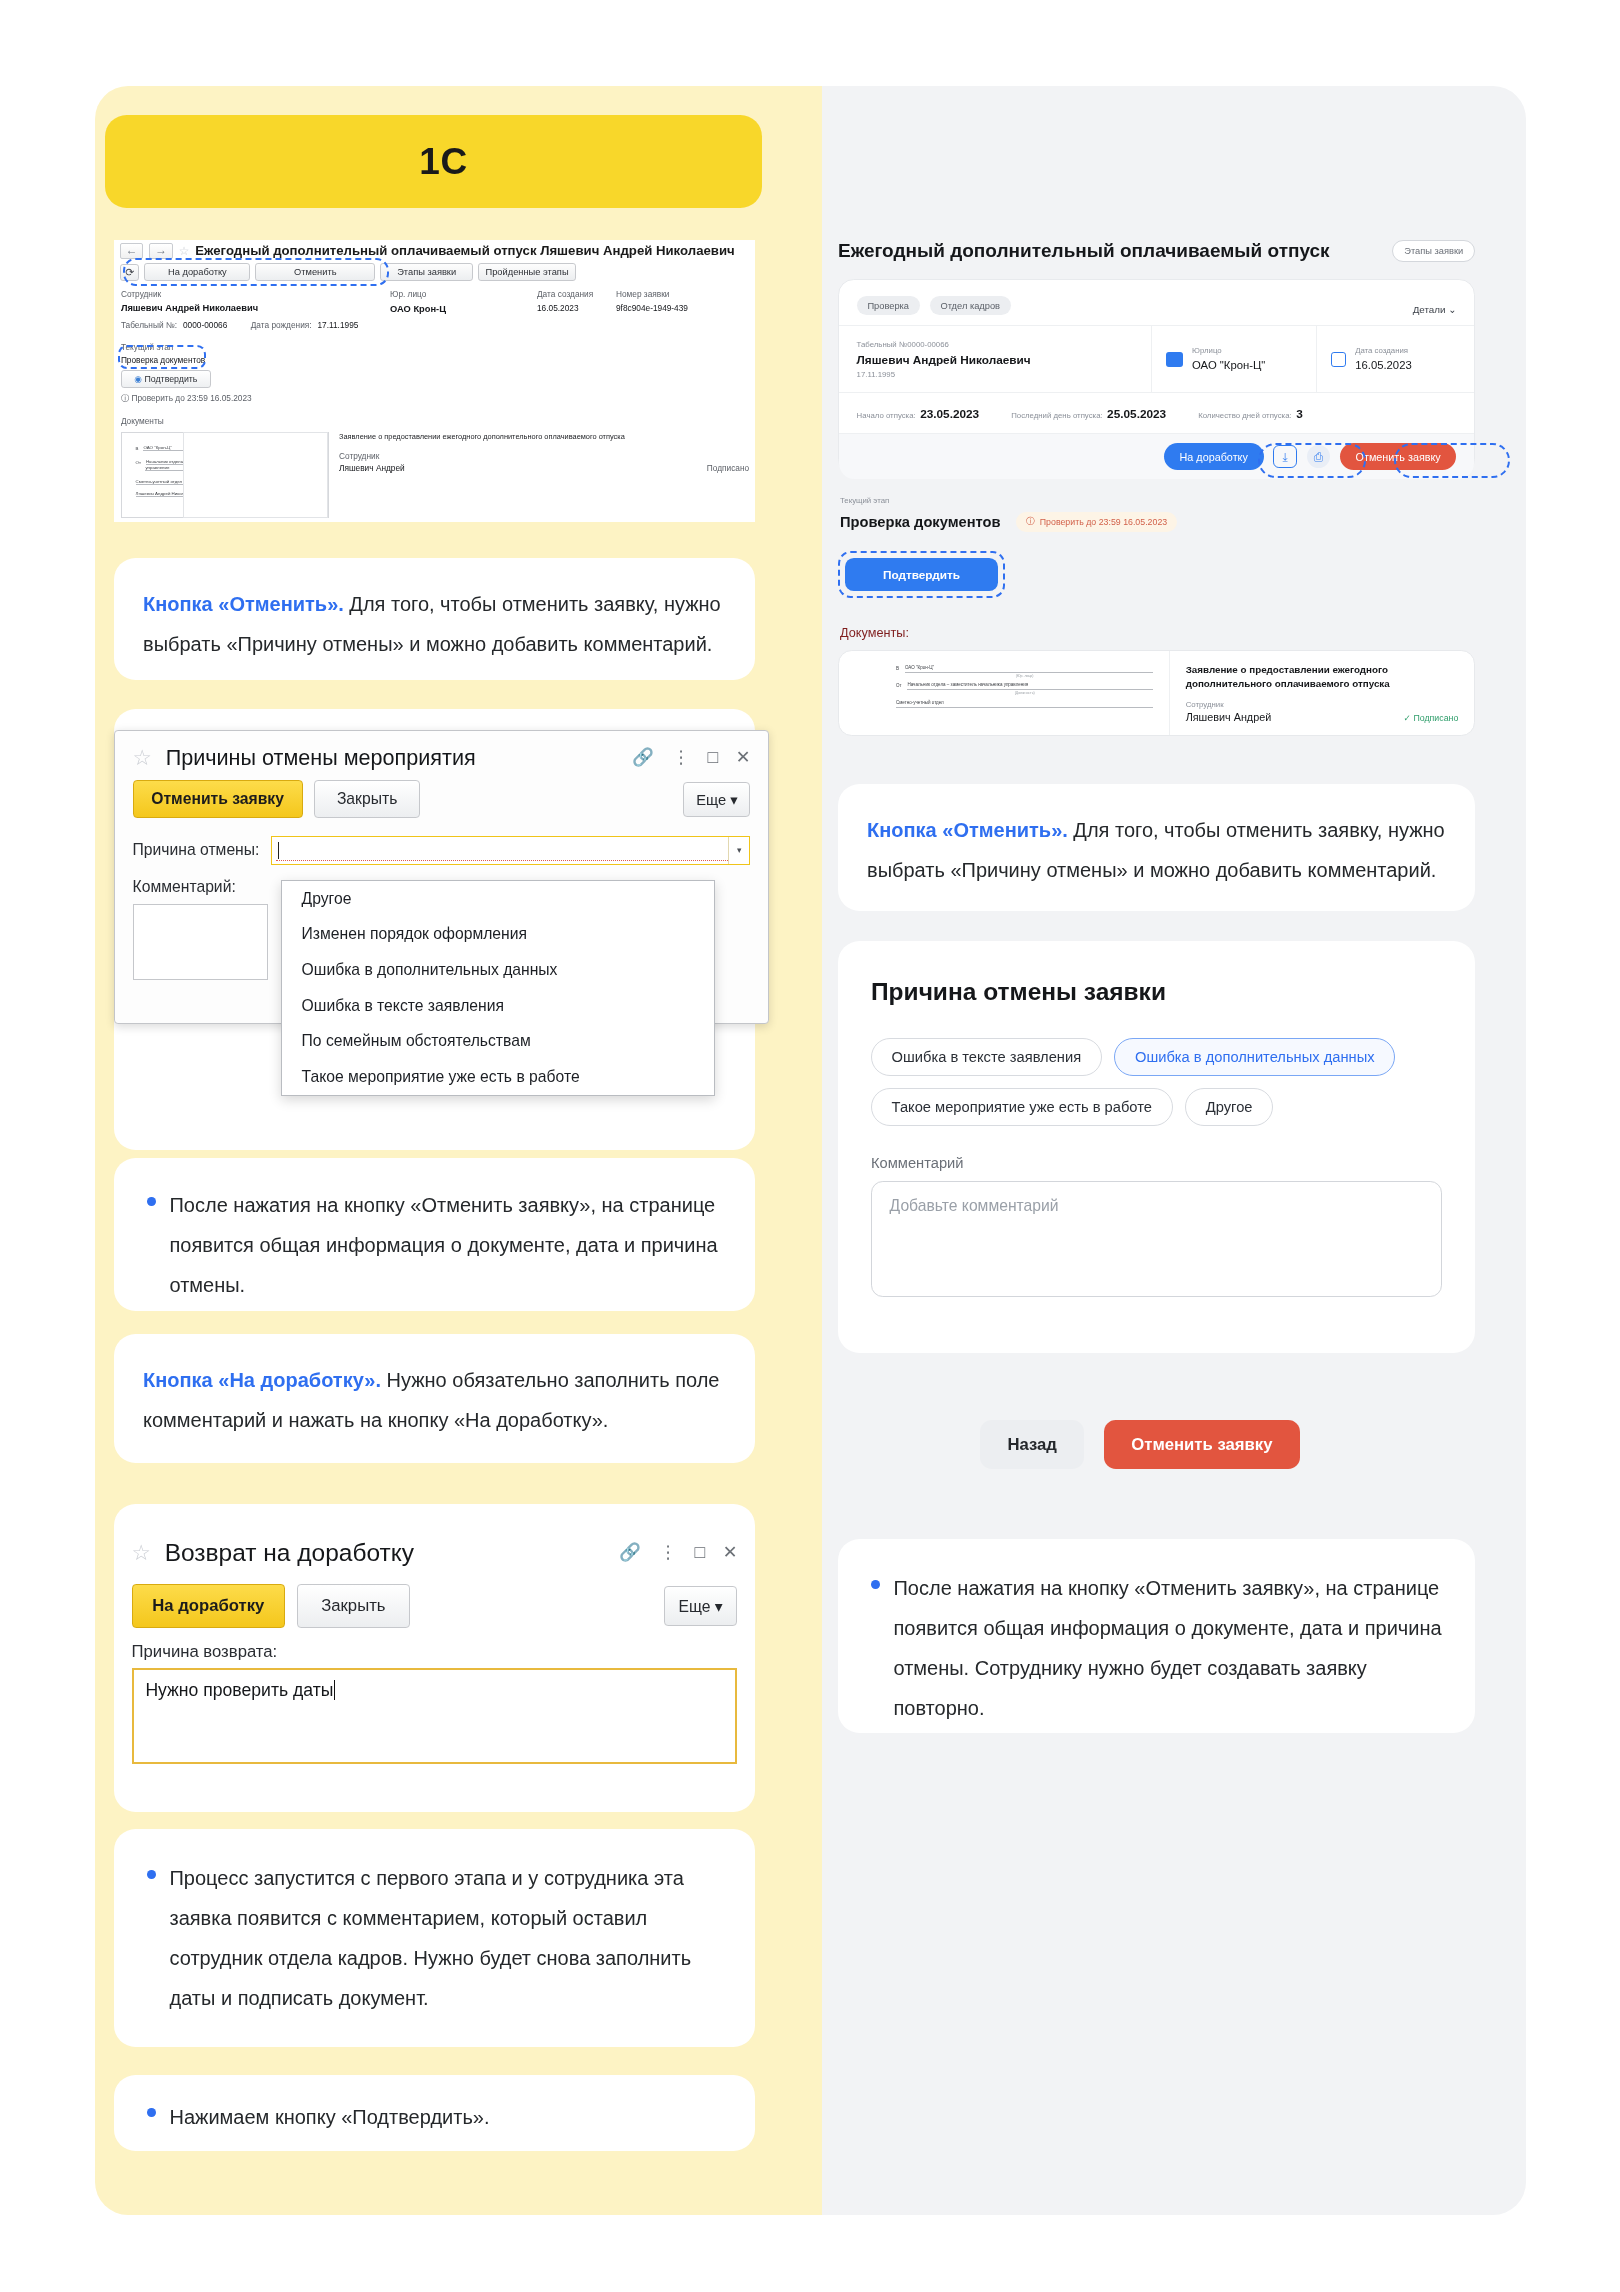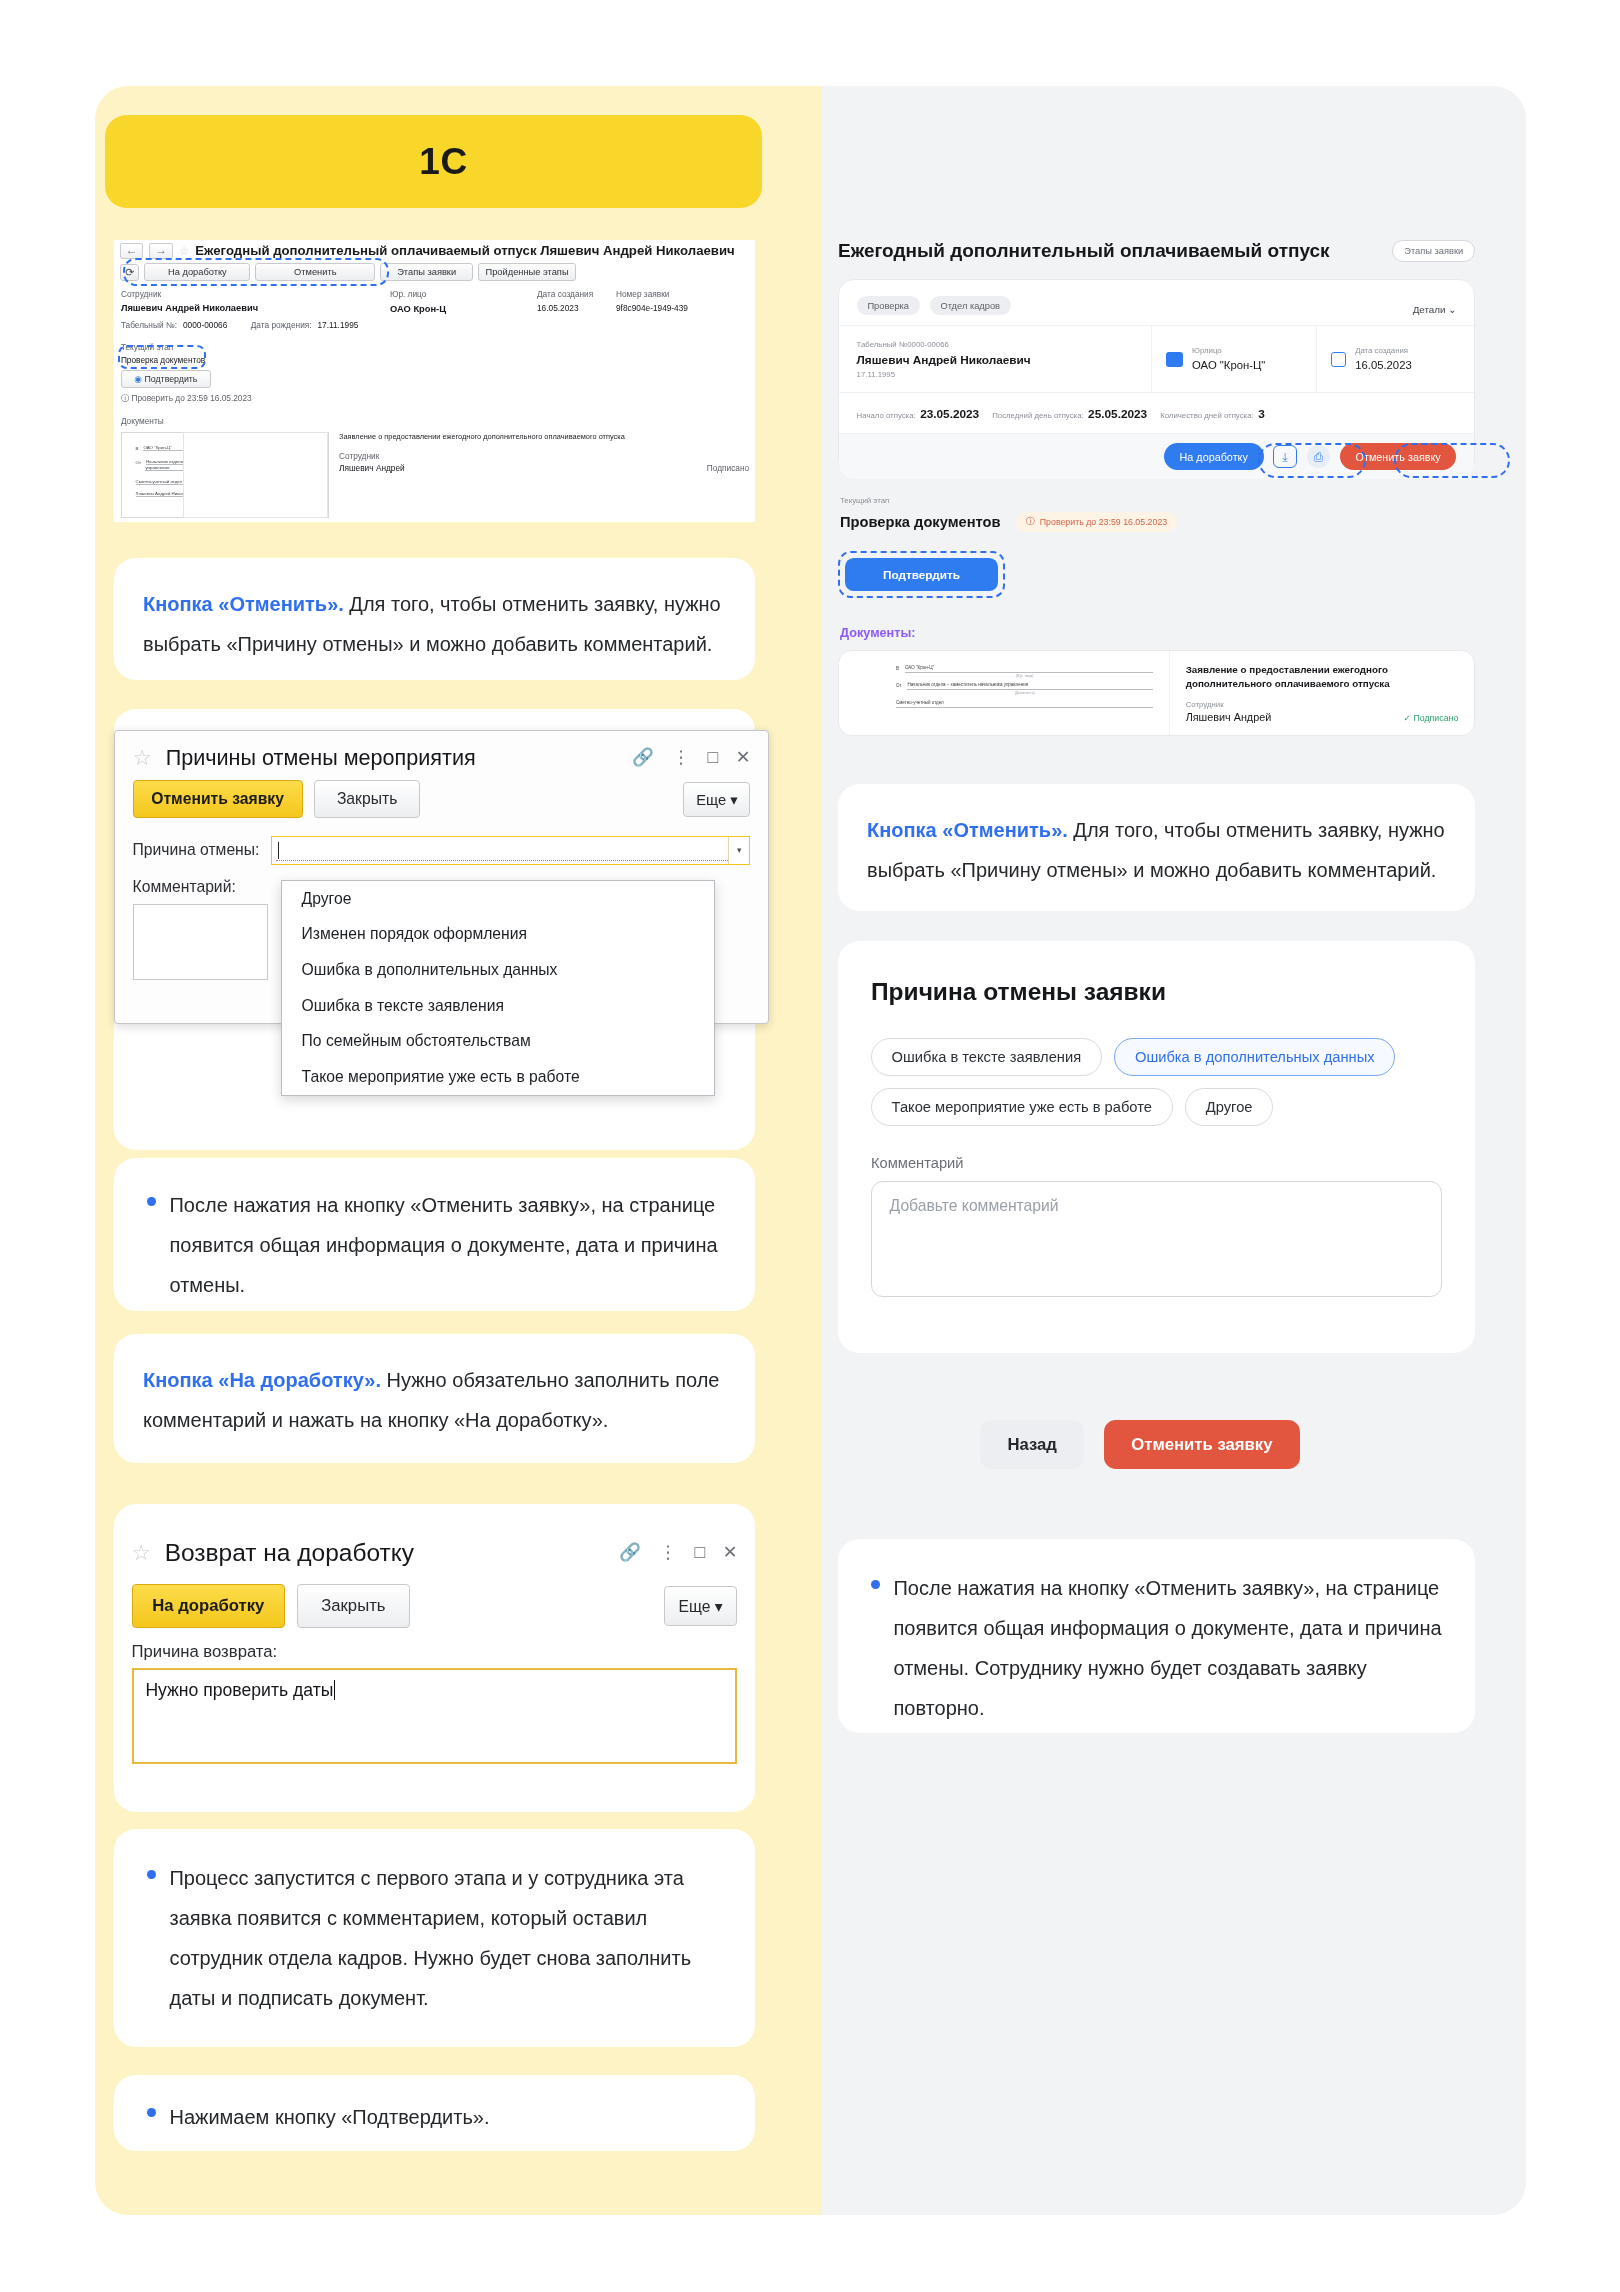--- a/index.html
+++ b/index.html
@@ -343,21 +343,21 @@
         </span>
       </div>
       <div style="width:157px;padding:17.6px 13.7px;display:flex;gap:8.8px;align-items:center">
         <span style="width:15.7px;height:15.7px;border:1.6px solid #2f7bf0;border-radius:2.9px"></span>
         <span>
           <span class="w-sm" style="display:block">Дата создания</span>
           <span class="w-val" style="font-weight:normal;font-size:11.3px">16.05.2023</span>
         </span>
       </div>
     </div>
-    <div style="border-top:1px solid #eef0f2;padding:10.8px 17.6px;display:flex;gap:13px;align-items:flex-end">
+    <div style="border-top:1px solid #eef0f2;padding:10.8px 17.6px;display:flex;gap:32px;align-items:flex-end">
       <span><span class="w-sm">Начало отпуска:</span> <span class="w-val">23.05.2023</span></span>
       <span><span class="w-sm">Последний день отпуска:</span> <span class="w-val">25.05.2023</span></span>
       <span><span class="w-sm">Количество дней отпуска:</span> <span class="w-val">3</span></span>
     </div>
     <div style="border-top:1px solid #eef0f2;background:#f7f8fa;border-radius:0 0 15.7px 15.7px;padding:8.8px 17.6px;display:flex;gap:9.8px;justify-content:flex-end;align-items:center">
       <span class="btn-blue">На доработку</span>
       <span class="ico-sq">⤓</span>
       <span class="ico-pr">⎙</span>
       <span class="btn-red">Отменить заявку</span>
     </div>
@@ -369,21 +369,21 @@
   <div style="position:absolute;left:840px;top:512px;display:flex;align-items:center;gap:15.7px">
     <span style="font-size:14.7px;font-weight:bold;color:#15171a">Проверка документов</span>
     <span class="pill-warn">
       <span>ⓘ</span>
       <span>Проверить до 23:59 16.05.2023</span>
     </span>
   </div>
   <div style="position:absolute;left:845px;top:558px;width:153px;height:33px;background:#2f7bf0;border-radius:8.8px;display:flex;align-items:center;justify-content:center;color:#fff;font-size:11.8px;font-weight:bold">Подтвердить</div>
   <div class="dash-hi" style="left:838px;top:551px;width:167px;height:47px;border-radius:12.7px"></div>
 
-  <div style="position:absolute;left:840px;top:626px;font-size:12.7px;font-weight:bold;color:#8b5cf6">Документы:</div>
+  <div style="position:absolute;left:840px;top:626px;font-size:12.7px;font-weight:normal;color:#7f1d1d">Документы:</div>
   <div class="docbox" style="position:absolute;left:838px;top:650px;width:637px;height:86px;display:flex">
     <div style="width:331px;border-right:1px solid #eef0f2;position:relative;overflow:hidden">
       <div style="position:absolute;left:57px;top:13.7px;right:15.7px;font-size:4.5px;color:#3a3d42;line-height:6.9px">
         <div style="display:flex;gap:5.9px;align-items:flex-end">
             <span>В</span>
             <span style="flex:1;border-bottom:0.5px solid #b8bbc0">ОАО "Крон-Ц"</span>
           </div>
         <div style="text-align:center;font-size:3.5px;color:#9ba0a6">(Юр. лицо)</div>
         <div style="display:flex;gap:5.9px;align-items:flex-end;margin-top:2.9px">
             <span>От</span>

